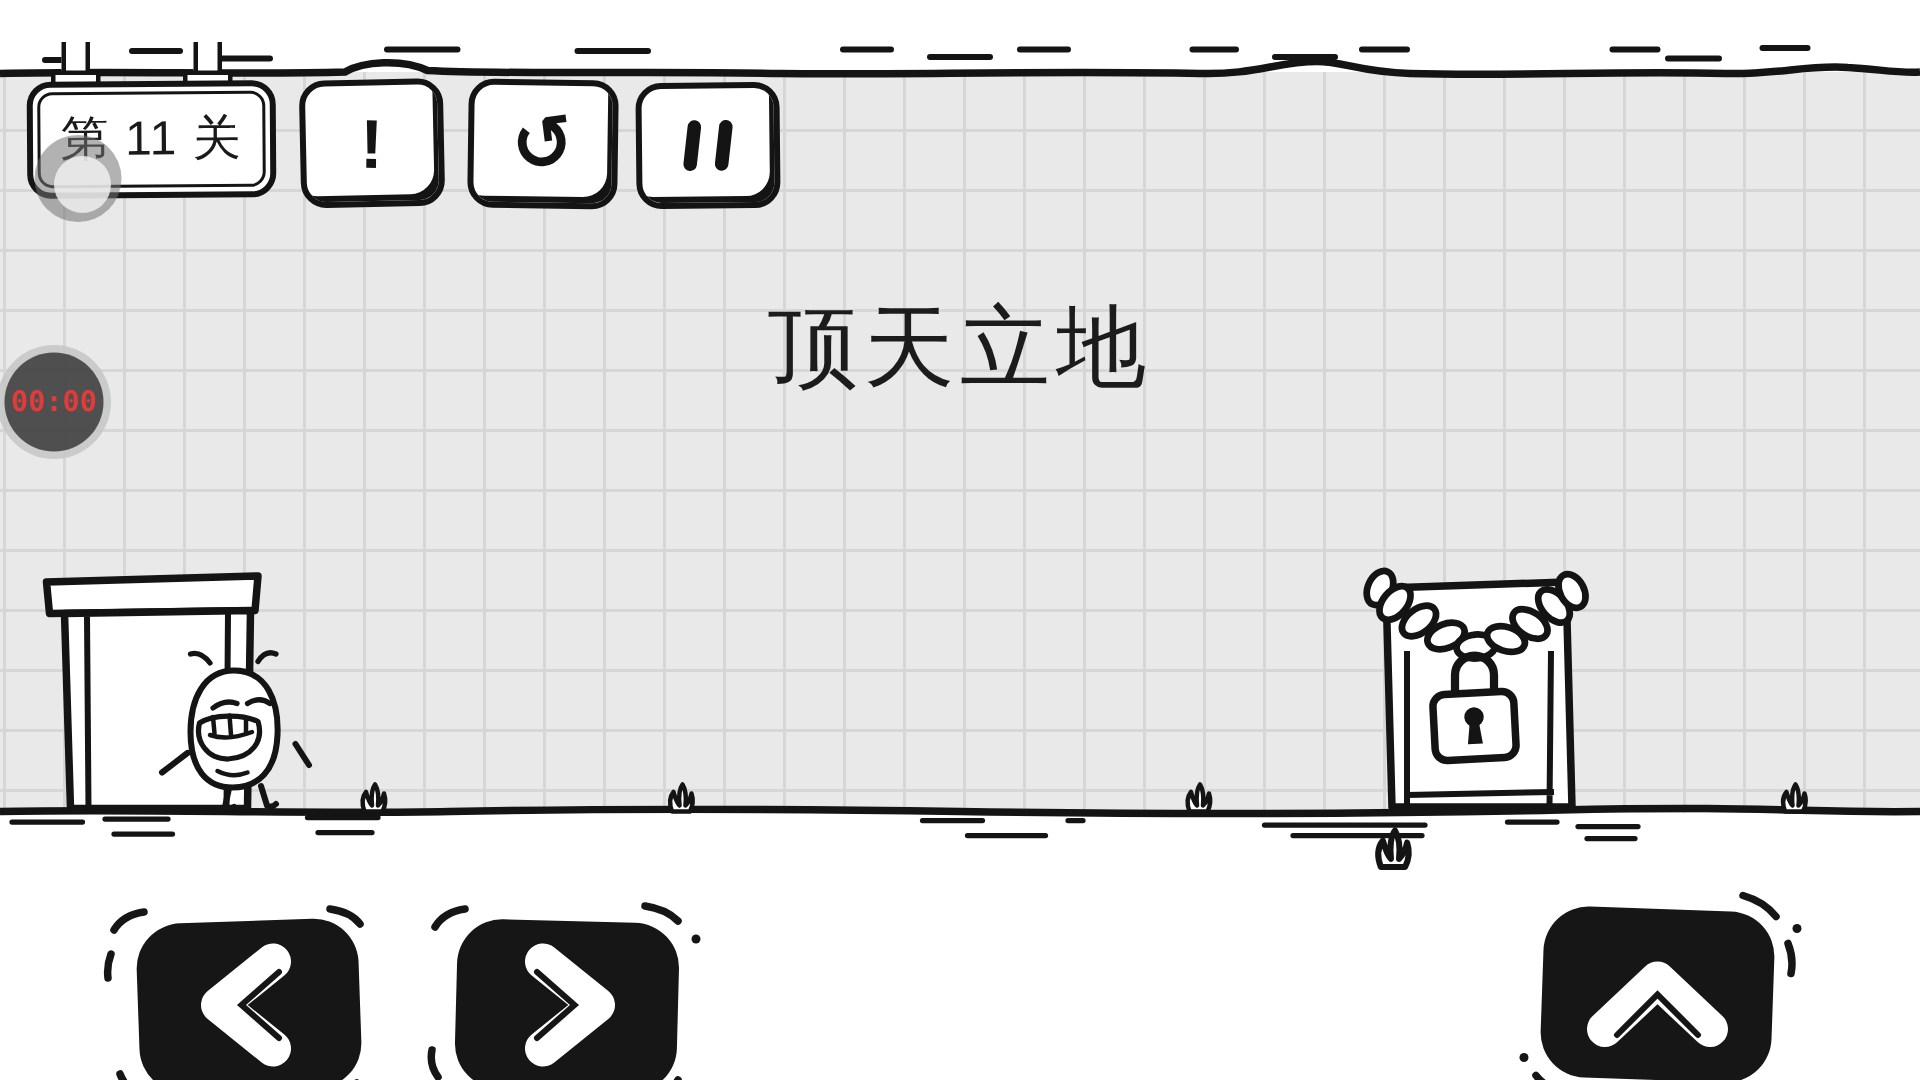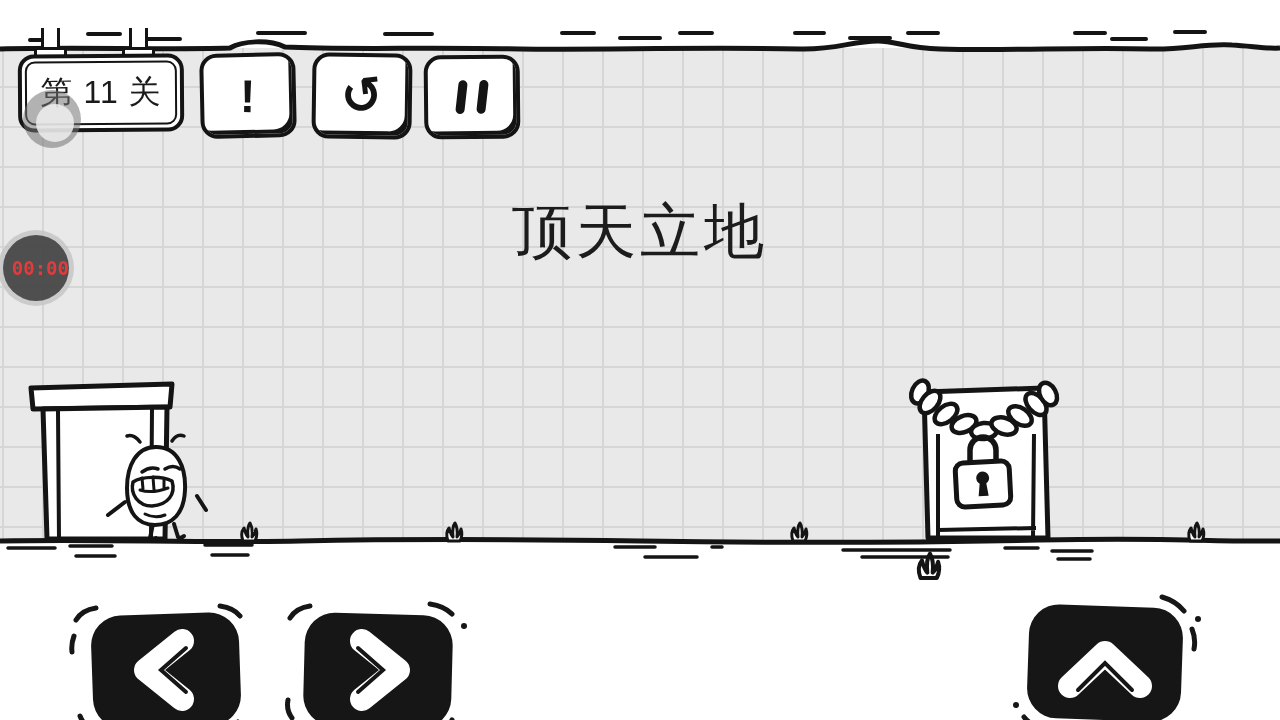--- a/index.html
+++ b/index.html
@@ -31,21 +31,21 @@
   
   .touch-outer{position:absolute;left:23px;top:62px;width:58px;height:58px;border-radius:50%;
         background:rgba(115,115,115,.55);z-index:9;}
   .touch-inner{position:absolute;left:36px;top:76px;width:38px;height:38px;border-radius:50%;
         background:rgba(238,238,238,.85);z-index:10;}
 
   
   .timer{position:absolute;left:-2px;top:202px;width:76px;height:76px;border-radius:50%;
         background:rgba(198,198,198,.85);z-index:9;}
   .timer .face{position:absolute;inset:5px;border-radius:50%;background:rgba(72,72,72,.95);
-        display:flex;align-items:center;justify-content:flex-end;}
+        display:flex;align-items:center;justify-content:center;}
   .timer .value{font-family:"DejaVu Sans Mono","Liberation Mono",monospace;
         font-size:19px;font-weight:bold;color:#e23b3b;}
 
   
   .doodle-btn{position:absolute;background:#fff;border:4px solid #141414;border-radius:17px;
         box-shadow:inset -6px -7px 0 -3px #141414;z-index:8;
         display:flex;align-items:center;justify-content:center;cursor:pointer;}
   .btn-hint{left:200px;top:25px;width:88px;height:77px;transform:rotate(-1.2deg);}
   .btn-restart{left:312px;top:25px;width:92px;height:78px;transform:rotate(.8deg);}
   .btn-pause{left:424px;top:27px;width:88px;height:76px;transform:rotate(-.6deg);}

